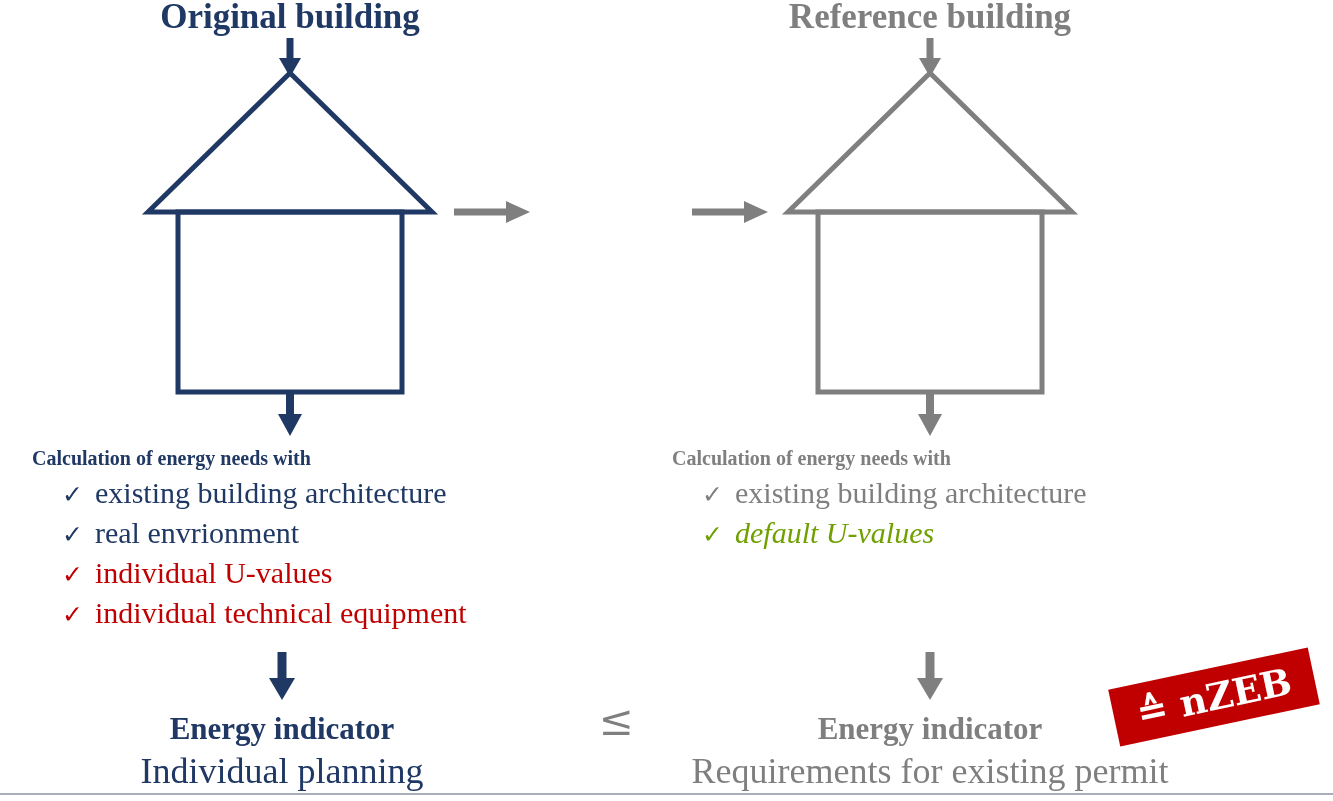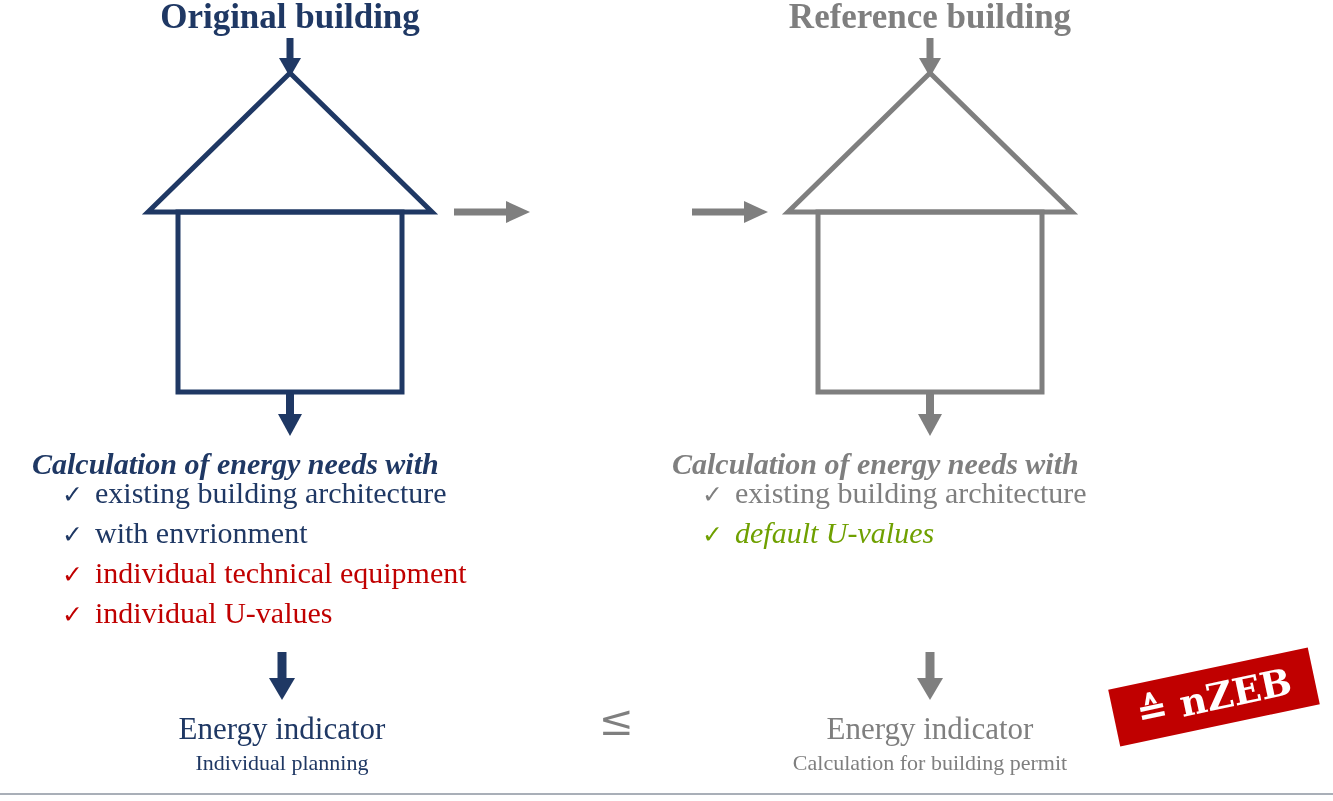--- a/index.html
+++ b/index.html
@@ -18,40 +18,40 @@
 
   .house-svg{width:320px;height:420px;}
   #house-left{left:130px;top:30px;color:var(--navy);}
   #house-right{left:770px;top:30px;color:var(--gray);}
 
   .copy-arrow{width:80px;height:28px;color:var(--gray);}
   #copy-arrow-1{left:452px;top:198px;}
   #copy-arrow-2{left:690px;top:198px;}
   #copy-label{left:545px;top:194px;width:130px;text-align:center;font-size:34px;color:var(--gray);}
 
-  .calc-heading{font-size:30px;font-weight:bold;top:447px;white-space:nowrap;font-style:italic;}
+  .calc-heading{font-size:20px;font-weight:bold;top:447px;white-space:nowrap;}
   #calc-heading-left{left:32px;color:var(--navy);}
   #calc-heading-right{left:672px;color:var(--gray);}
 
   .checklist{top:473px;list-style:none;margin:0;padding:0;}
   #checklist-left{left:62px;}
   #checklist-right{left:702px;}
   .checklist li{height:40px;line-height:40px;font-size:30px;white-space:nowrap;}
   .check{display:inline-block;width:33px;font-family:"DejaVu Sans",sans-serif;font-size:25px;}
   .c-navy{color:var(--navy);} .c-gray{color:var(--gray);}
   .c-red{color:var(--red);} .c-green{color:var(--green);font-style:italic;}
 
   .down-arrow{width:32px;height:52px;}
   #result-arrow-left{left:266px;top:650px;color:var(--navy);}
   #result-arrow-right{left:914px;top:650px;color:var(--gray);}
 
-  .result-title{width:400px;text-align:center;font-size:31px;font-weight:normal;top:711px;}
+  .result-title{width:400px;text-align:center;font-size:31px;font-weight:bold;top:711px;}
   #result-title-left{left:82px;color:var(--navy);}
   #result-title-right{left:730px;color:var(--gray);}
-  .result-sub{text-align:center;font-size:22px;top:750px;}
+  .result-sub{text-align:center;font-size:36px;top:750px;}
   #result-sub-left{left:82px;width:400px;color:var(--navy);}
   #result-sub-right{left:680px;width:500px;color:var(--gray);}
 
   #operator{left:588px;top:696px;width:56px;text-align:center;font-size:42px;color:var(--gray);
             font-family:"DejaVu Serif","DejaVu Sans",serif;}
 
   #nzeb-badge{
     left:1112px;top:668px;width:204px;height:58px;background:var(--badge_bg);
     transform:rotate(-12deg);display:flex;align-items:center;justify-content:center;
     color:#fff;font-size:37px;font-weight:bold;
@@ -103,27 +103,27 @@
   </svg>
 
   <div class="abs calc-heading" id="calc-heading-left">Calculation of energy needs with</div>
   <div class="abs calc-heading" id="calc-heading-right">Calculation of energy needs with</div>
 
   <ul class="abs checklist" id="checklist-left">
     <li class="c-navy">
       <span class="check">✓</span><span>existing building architecture</span>
     </li>
     <li class="c-navy">
-      <span class="check">✓</span><span>with envrionment</span>
+      <span class="check">✓</span><span>real envrionment</span>
+    </li>
+    <li class="c-red">
+      <span class="check">✓</span><span>individual U-values</span>
     </li>
     <li class="c-red">
       <span class="check">✓</span><span>individual technical equipment</span>
-    </li>
-    <li class="c-red">
-      <span class="check">✓</span><span>individual U-values</span>
     </li>
   </ul>
 
   <ul class="abs checklist" id="checklist-right">
     <li class="c-gray">
       <span class="check">✓</span><span>existing building architecture</span>
     </li>
     <li class="c-green">
       <span class="check">✓</span><span>default U-values</span>
     </li>
@@ -137,21 +137,21 @@
     <line x1="16" y1="2" x2="16" y2="30" stroke="currentColor" stroke-width="9"></line>
     <polygon points="3,28 29,28 16,50" fill="currentColor"></polygon>
   </svg>
 
   <div class="abs result-title" id="result-title-left">Energy indicator</div>
   <div class="abs result-sub" id="result-sub-left">Individual planning</div>
 
   <div class="abs" id="operator">≤</div>
 
   <div class="abs result-title" id="result-title-right">Energy indicator</div>
-  <div class="abs result-sub" id="result-sub-right">Calculation for building permit</div>
+  <div class="abs result-sub" id="result-sub-right">Requirements for existing permit</div>
 
   <div class="abs" id="nzeb-badge">
     <span>≙ nZEB</span>
   </div>
 
   <div class="abs" id="bottom-rule"></div>
 
 </div>
 
 </body></html>

